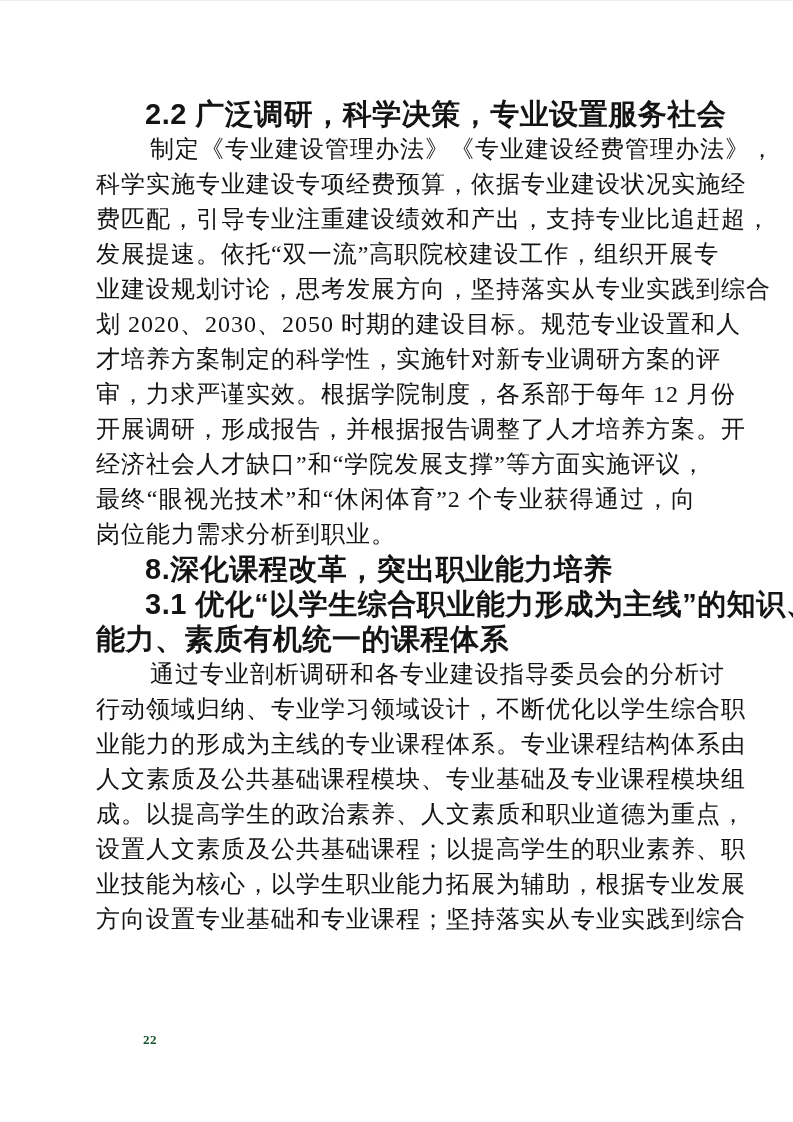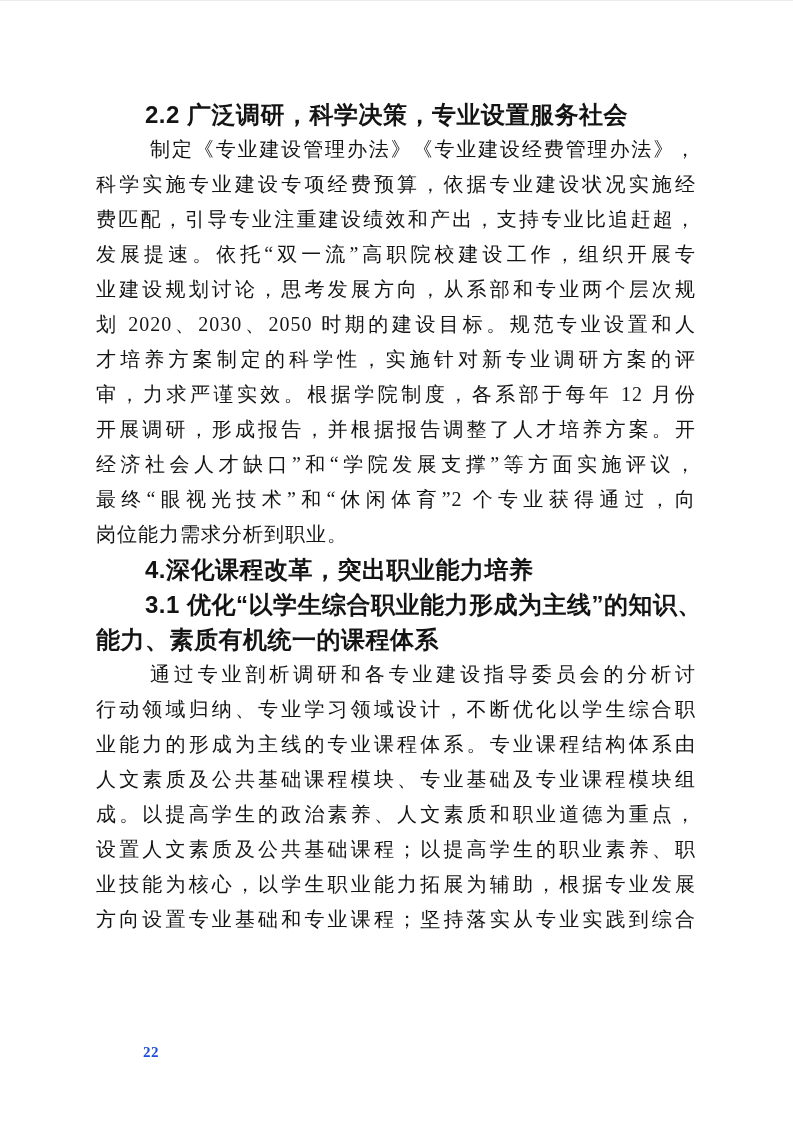--- a/index.html
+++ b/index.html
@@ -19,69 +19,68 @@
   }
   .content {
     position: absolute;
     left: 96px;
     top: 96px;
     width: 600px;
   }
   .line {
     height: 35px;
     line-height: 35px;
-    font-size: 20px;
+    font-size: 24px;
     letter-spacing: 1px;
     white-space: nowrap;
     overflow: visible;
     text-align: left;
   }
   .justify {
     text-align: justify;
     text-align-last: justify;
   }
   .heading {
     font-weight: bold;
     font-family: "Liberation Sans", "DejaVu Sans", sans-serif;
-    font-size: 24px;
+    font-size: 29px;
     letter-spacing: 0.5px;
   }
   .indent-body { text-indent: 54px; }
   .indent-head { text-indent: 49px; }
   .page-number {
     position: absolute;
     left: 143px;
     top: 1031px;
-    font-size: 15px;
+    font-size: 13px;
     font-weight: bold;
     letter-spacing: 0.5px;
     font-family: "Liberation Serif", "DejaVu Serif", serif;
-    color: #1d4ed8;
-    margin-top: 12px;
+    color: #14532d;
   }
 </style>
 </head>
 <body>
 
 <div class="page">
   <div class="content">
     <div class="line heading indent-head">2.2 广泛调研，科学决策，专业设置服务社会</div>
     <div class="line justify indent-body">制定《专业建设管理办法》《专业建设经费管理办法》，</div>
     <div class="line justify">科学实施专业建设专项经费预算，依据专业建设状况实施经</div>
     <div class="line justify">费匹配，引导专业注重建设绩效和产出，支持专业比追赶超，</div>
     <div class="line justify">发展提速。依托“双一流”高职院校建设工作，组织开展专</div>
-    <div class="line justify">业建设规划讨论，思考发展方向，从系部和专业两个层次规</div>
+    <div class="line justify">业建设规划讨论，思考发展方向，坚持落实从专业实践到综合</div>
     <div class="line justify">划 2020、2030、2050 时期的建设目标。规范专业设置和人</div>
     <div class="line justify">才培养方案制定的科学性，实施针对新专业调研方案的评</div>
     <div class="line justify">审，力求严谨实效。根据学院制度，各系部于每年 12 月份</div>
     <div class="line justify">开展调研，形成报告，并根据报告调整了人才培养方案。开</div>
     <div class="line justify">经济社会人才缺口”和“学院发展支撑”等方面实施评议，</div>
     <div class="line justify">最终“眼视光技术”和“休闲体育”2 个专业获得通过，向</div>
     <div class="line">岗位能力需求分析到职业。</div>
-    <div class="line heading indent-head">4.深化课程改革，突出职业能力培养</div>
+    <div class="line heading indent-head">8.深化课程改革，突出职业能力培养</div>
     <div class="line heading indent-head">3.1 优化“以学生综合职业能力形成为主线”的知识、</div>
     <div class="line heading">能力、素质有机统一的课程体系</div>
     <div class="line justify indent-body">通过专业剖析调研和各专业建设指导委员会的分析讨</div>
     <div class="line justify">行动领域归纳、专业学习领域设计，不断优化以学生综合职</div>
     <div class="line justify">业能力的形成为主线的专业课程体系。专业课程结构体系由</div>
     <div class="line justify">人文素质及公共基础课程模块、专业基础及专业课程模块组</div>
     <div class="line justify">成。以提高学生的政治素养、人文素质和职业道德为重点，</div>
     <div class="line justify">设置人文素质及公共基础课程；以提高学生的职业素养、职</div>
     <div class="line justify">业技能为核心，以学生职业能力拓展为辅助，根据专业发展</div>
     <div class="line justify">方向设置专业基础和专业课程；坚持落实从专业实践到综合</div>

